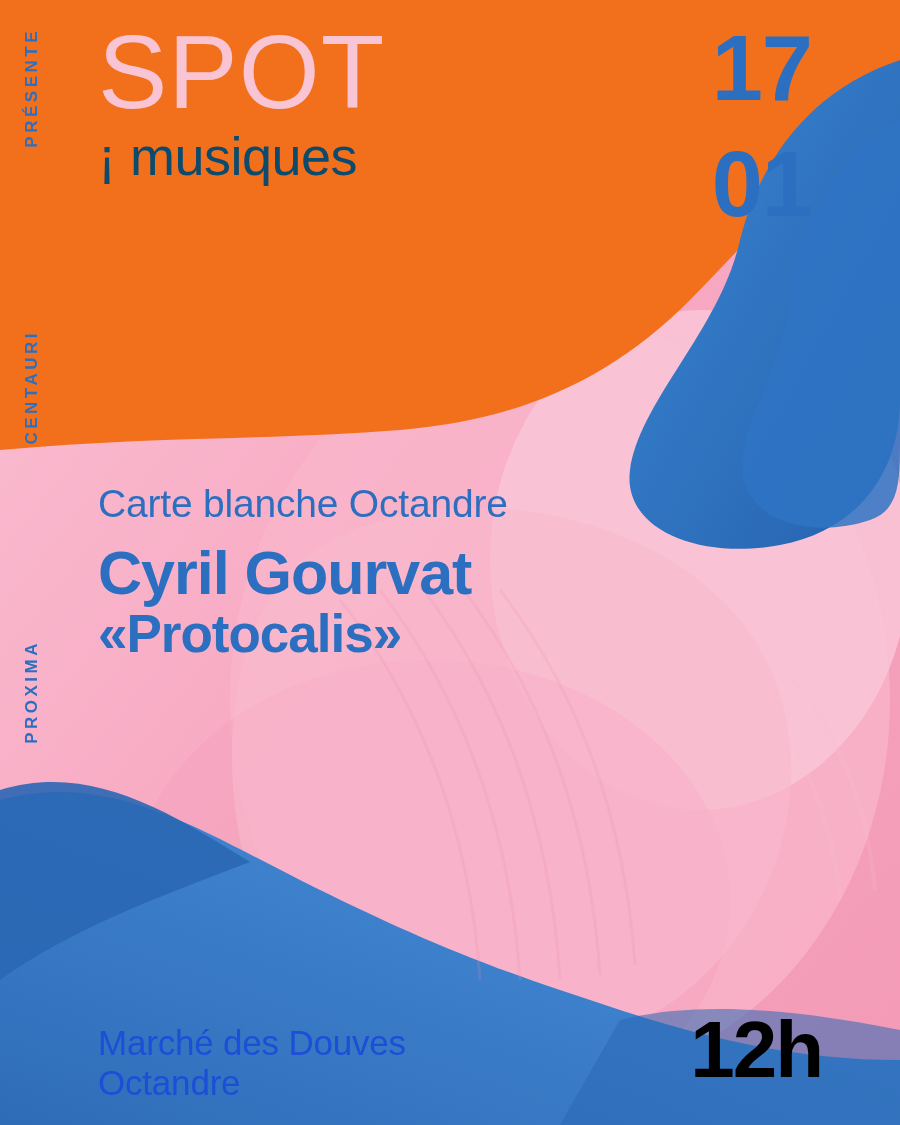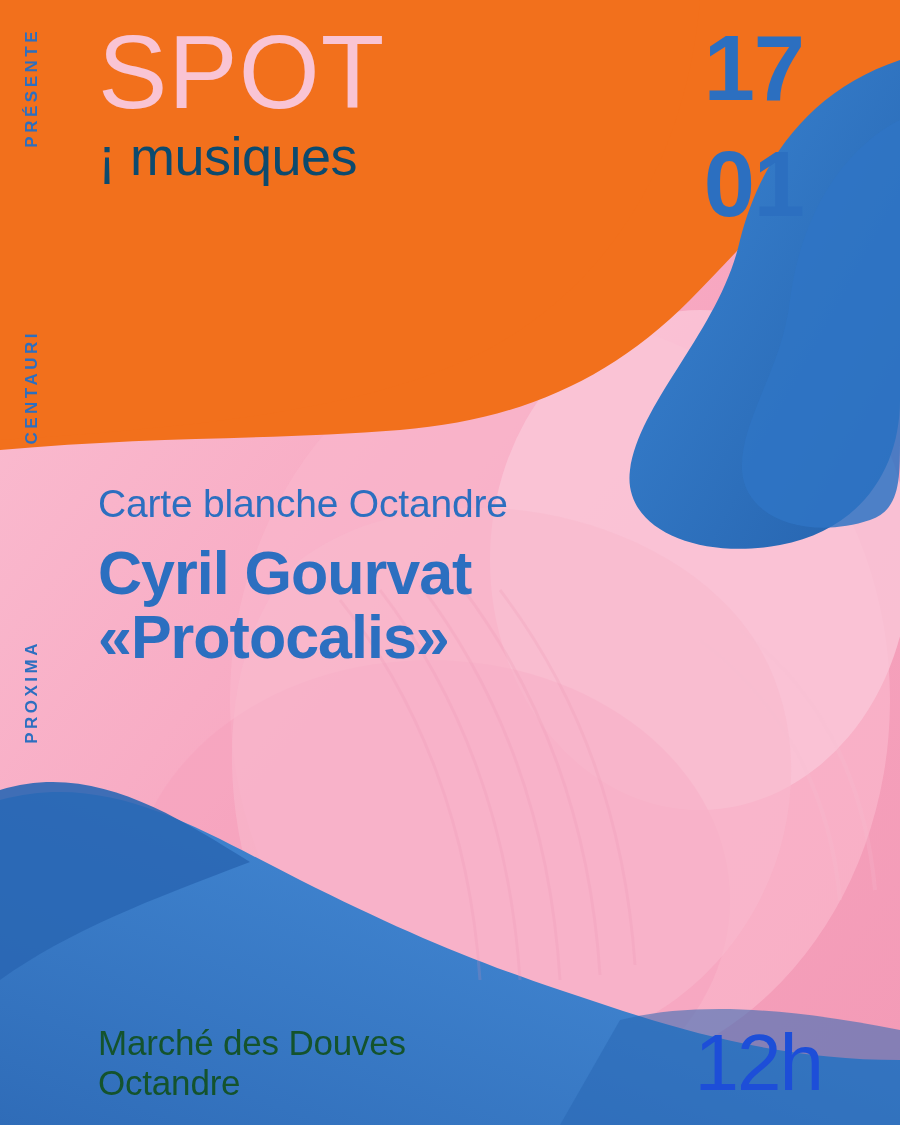--- a/index.html
+++ b/index.html
@@ -60,21 +60,21 @@
     font-size: 54px;
     line-height: 1.07;
     font-weight: 400;
     color: #0c4a6e;
     letter-spacing: -0.5px;
   }
 
   
   .date-block {
     position: absolute;
-    right: 96px;
+    right: 88px;
     top: 22px;
     text-align: center;
     color: #2c6fc0;
     font-weight: 700;
     font-size: 92px;
     line-height: 1.02;
     letter-spacing: -1px;
   }
   .date-block div { margin: 0; }
   .date-day { margin-bottom: 22px !important; }
@@ -94,61 +94,61 @@
     margin: 0 0 15px 0;
   }
   .artist {
     font-size: 61px;
     font-weight: 700;
     letter-spacing: -1px;
     line-height: 1.05;
     margin: 0;
   }
   .work {
-    font-size: 61px;
+    font-size: 53px;
     font-weight: 700;
     letter-spacing: -1px;
     line-height: 1.08;
     margin: 0;
   }
   .genre {
     font-size: 39px;
     font-weight: 400;
     letter-spacing: -0.2px;
     margin: 6px 0 0 0;
   }
 
   
   .footer {
     position: absolute;
     left: 98px;
     bottom: 22px;
     width: 620px;
-    color: #14532d;
+    color: #1d4ed8;
   }
   .venue {
     font-size: 35px;
     font-weight: 500;
     line-height: 1.14;
     margin: 0;
     letter-spacing: -0.2px;
   }
   .when {
     font-size: 35px;
     font-weight: 700;
     margin: 14px 0 0 0;
     letter-spacing: -0.3px;
   }
   .time {
     position: absolute;
     right: 78px;
-    bottom: 22px;
+    bottom: 35px;
     font-size: 80px;
-    font-weight: 400;
-    color: #1d4ed8;
+    font-weight: 700;
+    color: #000000;
     letter-spacing: -2px;
     line-height: 1;
   }
 </style>
 </head>
 <body>
 
 <div class="poster">
 
   <div class="layer">

